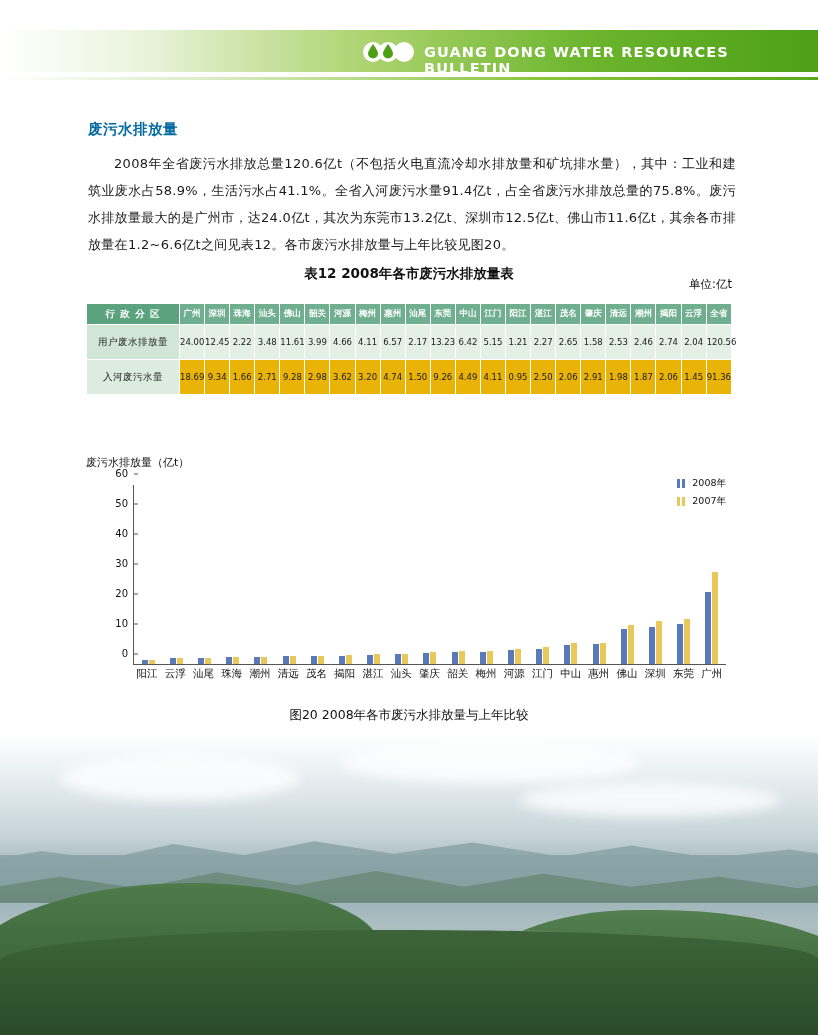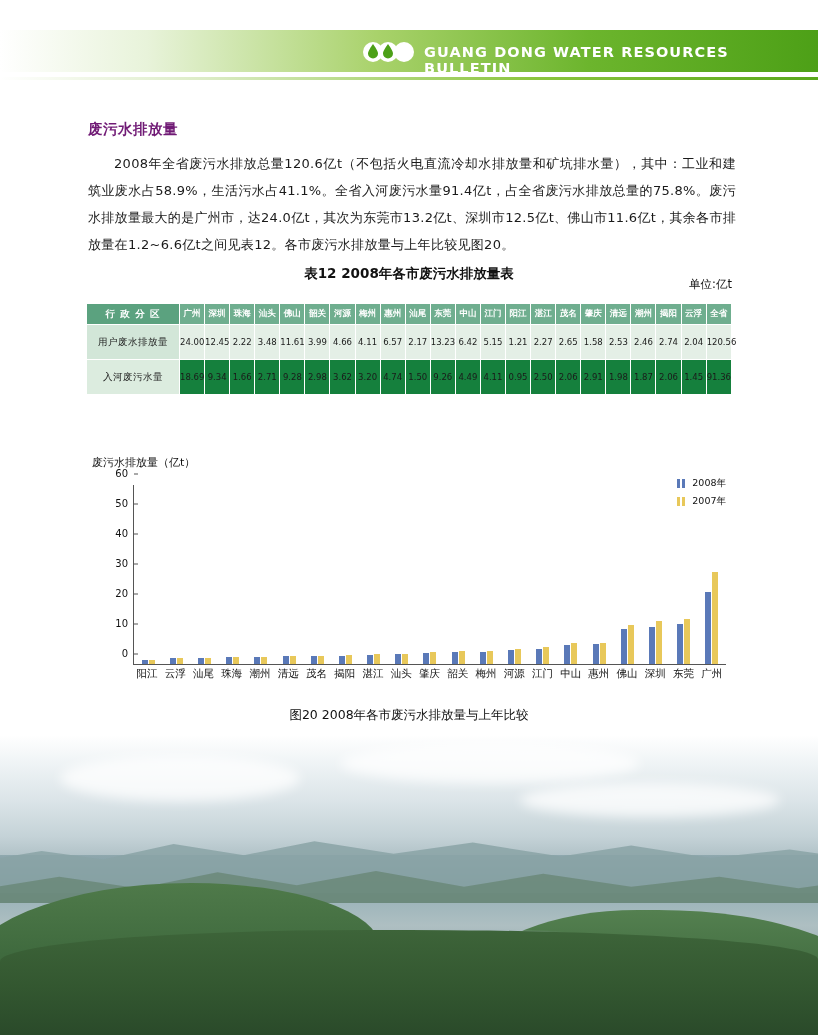--- a/index.html
+++ b/index.html
@@ -42,21 +42,21 @@
     color: #ffffff;
     font-family: "DejaVu Sans", "Liberation Sans", sans-serif;
   }
 
   
   .section-title {
     position: absolute;
     left: 88px; top: 120px;
     font-size: 14.5px;
     font-weight: bold;
-    color: #701a75;
+    color: #0369a1;
     letter-spacing: 0.5px;
   }
   .body-text {
     position: absolute;
     left: 88px; top: 150px;
     width: 648px;
     font-size: 13px;
     line-height: 27px;
     color: #1a1a1a;
     text-align: justify;
@@ -110,38 +110,37 @@
   .data-table tbody td {
     background: #e4efe6;
     height: 34px;
   }
   .data-table tbody td.rowhead {
     background: #d2e6d8;
     font-size: 9.5px;
     letter-spacing: 0.5px;
   }
   .data-table tbody tr.alt td {
-    background: #15803d;
+    background: #eab308;
   }
   .data-table tbody tr.alt td.rowhead {
     background: #dcecdf;
   }
 
   
   .chart-wrap {
     position: absolute;
     left: 86px; top: 455px;
     width: 650px; height: 250px;
   }
   .chart-axis-label {
     position: absolute;
     left: 0; top: 0;
     font-size: 11px;
     color: #111;
-    margin-left: 6px;
   }
   .plot {
     position: absolute;
     left: 47px; top: 30px;
     width: 593px; height: 180px;
     border-left: 1px solid #555;
     border-bottom: 1px solid #555;
     box-sizing: border-box;
   }
   .ytick {

